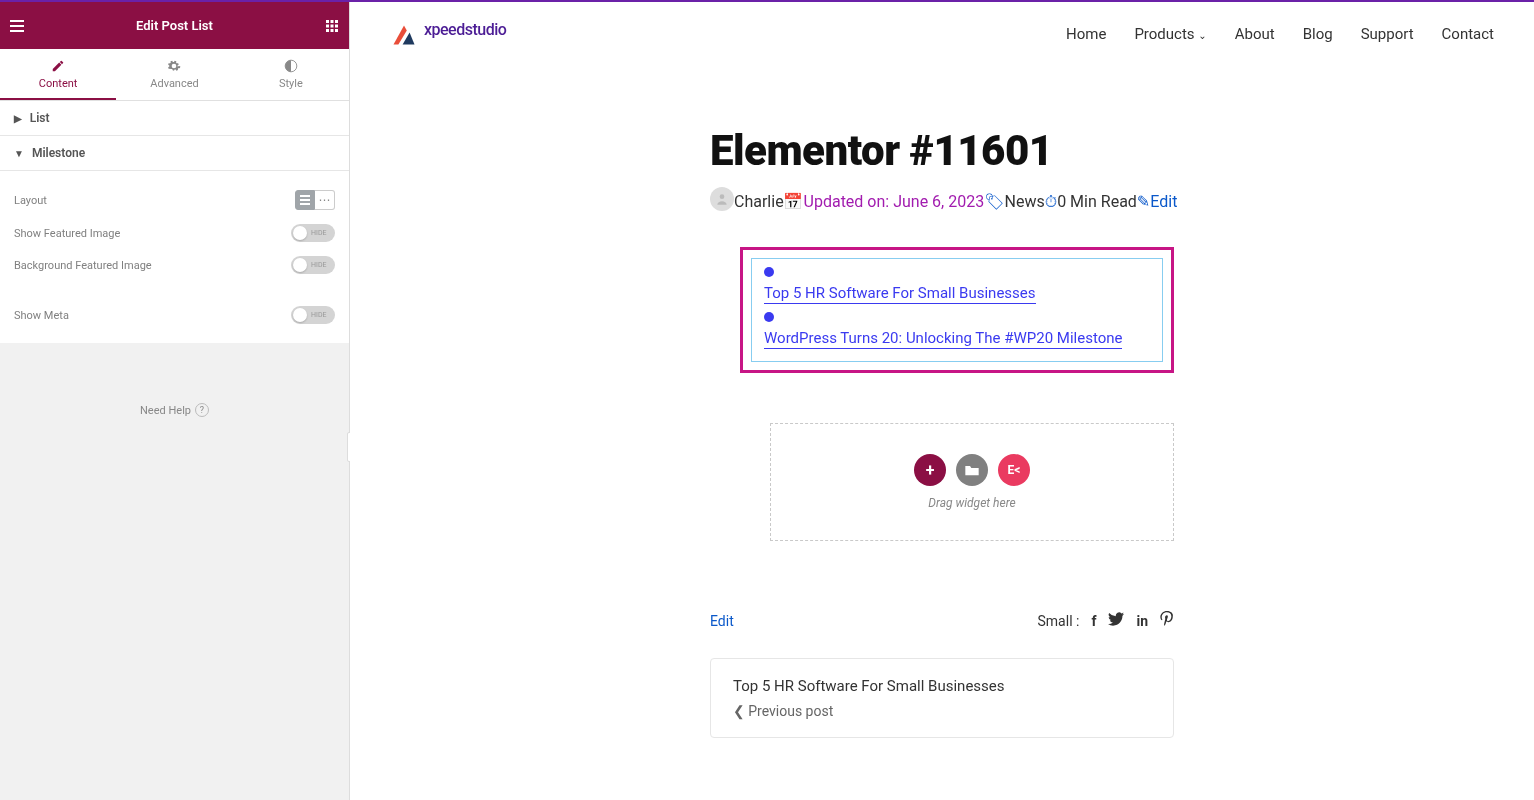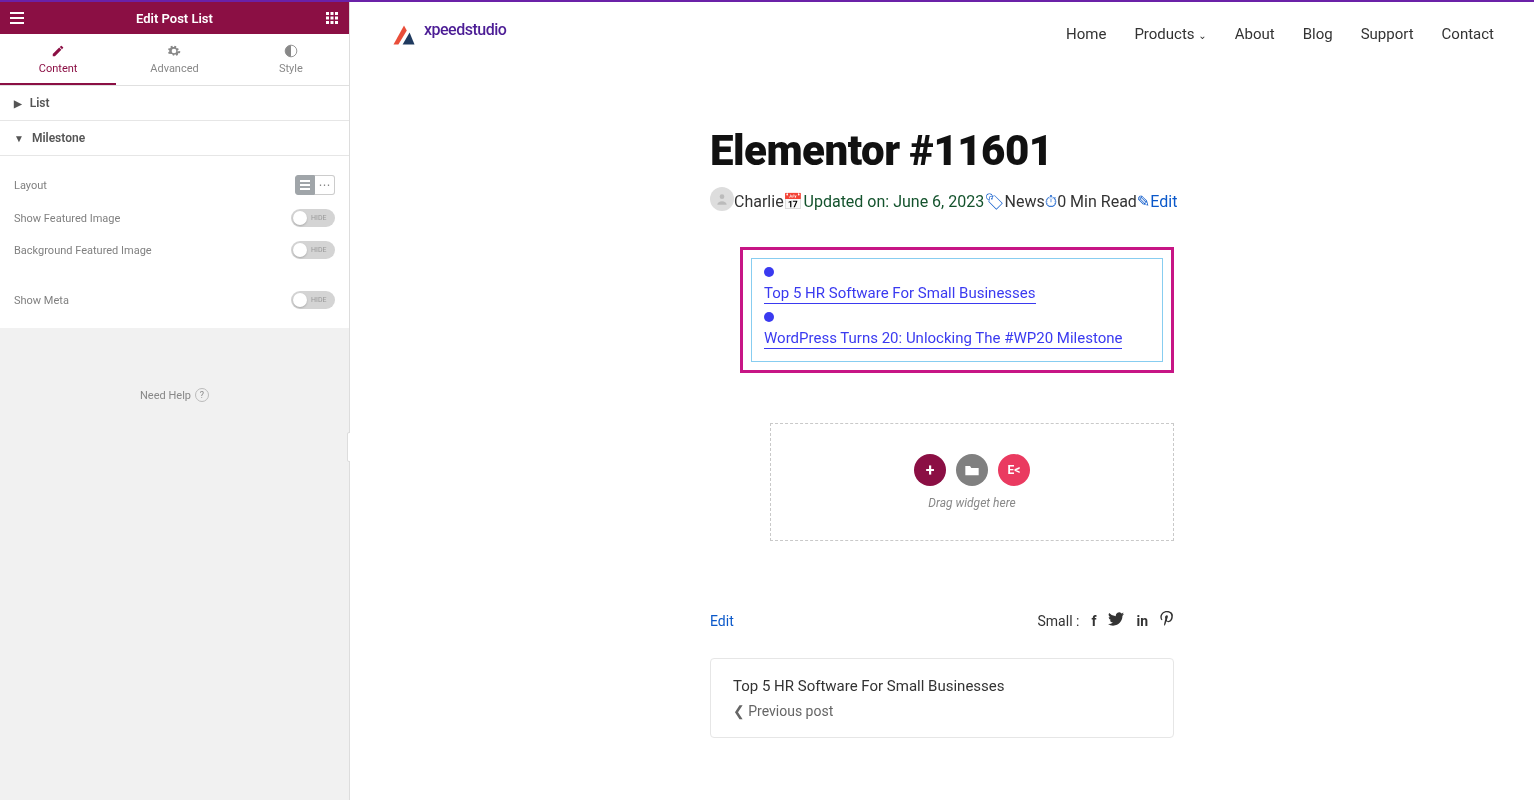--- a/index.html
+++ b/index.html
@@ -1,20 +1,20 @@
 <!DOCTYPE html>
 <html><head>
 <meta charset="utf-8">
 <style>
 * { box-sizing: border-box; margin: 0; padding: 0; }
 body { font-family: -apple-system, BlinkMacSystemFont, "Segoe UI", Roboto, Arial, sans-serif; font-size: 13px; color: #333; background: #fff; width: 1534px; height: 800px; overflow: hidden; position: relative; border-top: 2px solid #6b21a8; }
 
 
 .panel { position: absolute; left: 0; top: 0; width: 350px; height: 798px; background: #f1f1f1; border-right: 1px solid #ddd; display: flex; flex-direction: column; }
-.panel-head { height: 32px; background: #8b0f44; color: #fff; display: flex; align-items: center; justify-content: space-between; padding: 0 8px; font-size: 13px; font-weight: 600; }
+.panel-head { height: 47px; background: #8b0f44; color: #fff; display: flex; align-items: center; justify-content: space-between; padding: 0 8px; font-size: 13px; font-weight: 600; }
 .panel-head .ham, .panel-head .grid { cursor: pointer; width: 18px; height: 18px; display: flex; align-items: center; justify-content: center; }
 
 .tabs { display: flex; background: #fff; border-bottom: 1px solid #e0e0e0; }
 .tab { flex: 1; text-align: center; padding: 10px 0 8px; font-size: 11px; color: #888; cursor: pointer; }
 .tab.active { color: #8b0f44; border-bottom: 2px solid #8b0f44; }
 .tab .ticon { display: block; margin: 0 auto 4px; }
 
 .section-row { background: #fff; border-bottom: 1px solid #e6e6e6; padding: 10px 14px; display: flex; align-items: center; font-size: 12px; font-weight: 600; color: #555; cursor: pointer; }
 .section-row .caret { margin-right: 8px; font-size: 10px; }
 
@@ -224,21 +224,21 @@
   <h1 class="page-title">Elementor #11601</h1>
   <div class="meta">
     <span class="avatar-dot">
         <svg width="14" height="14" viewBox="0 0 24 24">
           <circle cx="12" cy="8" r="4" fill="#bbb"></circle>
           <path d="M4 22c0-4 4-6 8-6s8 2 8 6" fill="#bbb"></path>
         </svg>
       </span>
     <span style="color:#333">Charlie</span>
     <span class="micon">📅</span>
-    <span style="color:#14532d">Updated on: June 6, 2023</span>
+    <span style="color:#a21caf">Updated on: June 6, 2023</span>
     <span class="micon">🏷</span>
     <span style="color:#333">News</span>
     <span class="micon">⏱</span>
     <span style="color:#333">0 Min Read</span>
     <span class="micon">✎</span>
     <span class="mlink">Edit</span>
   </div>
 
   <div class="post-list-frame">
     <div class="post-list">

